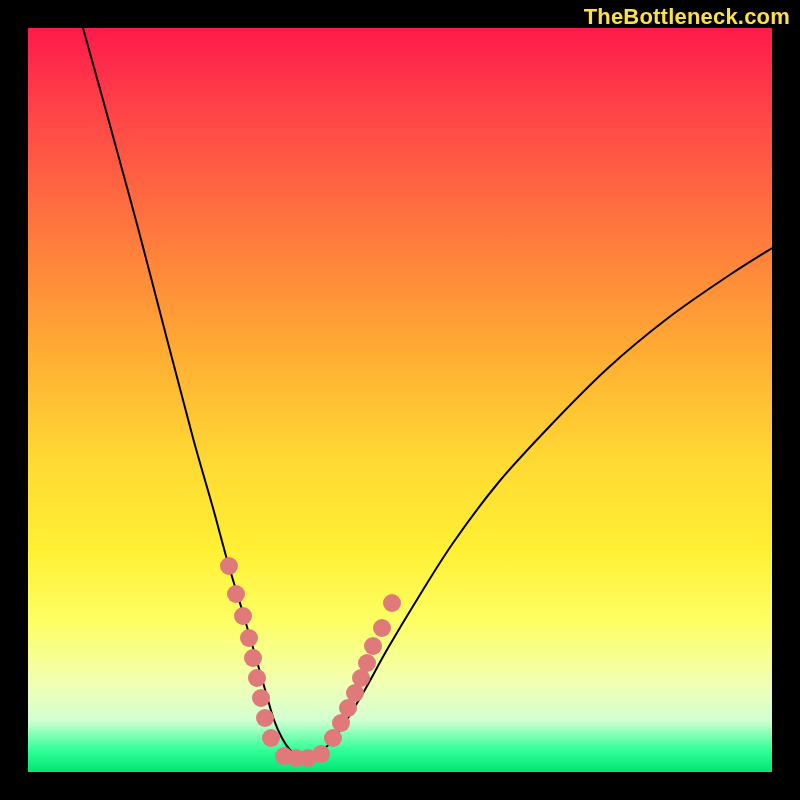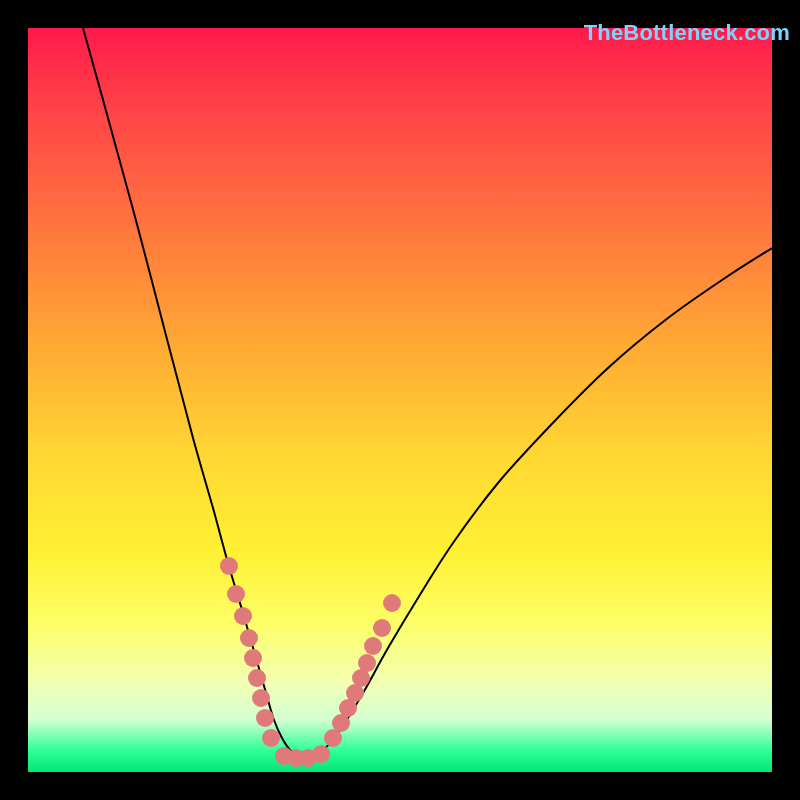--- a/index.html
+++ b/index.html
@@ -30,24 +30,23 @@
       #33ff99 97%,
       #00e673 100%
     );
   }
   .watermark {
     position: absolute;
     top: 4px;
     right: 10px;
     font-size: 22px;
     font-weight: 600;
-    color: #7dd3fc;
+    color: #fde047;
     letter-spacing: 0.2px;
     z-index: 5;
-    margin-top: 16px;
   }
   svg.curve {
     position: absolute;
     left: 0;
     top: 0;
     width: 744px;
     height: 744px;
     z-index: 2;
   }
   .dot {

